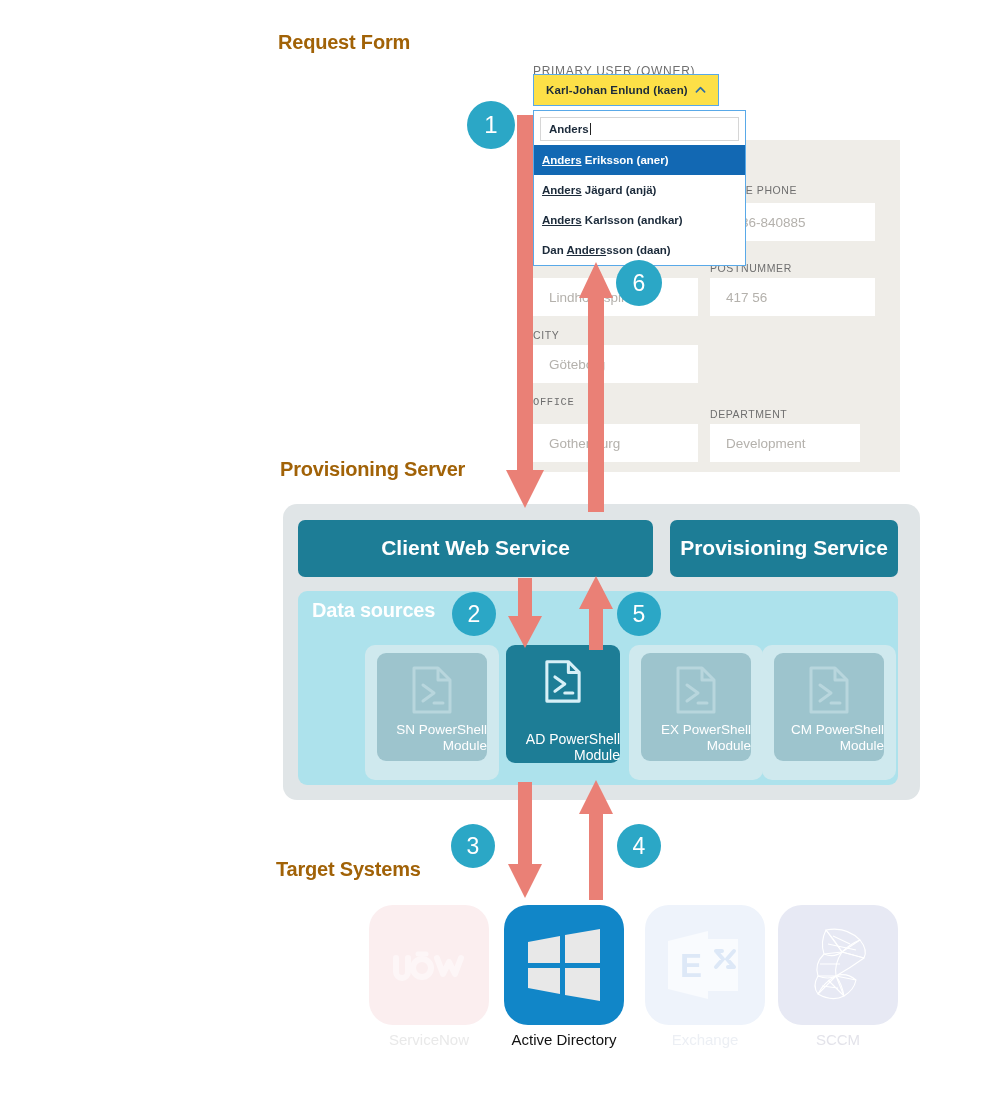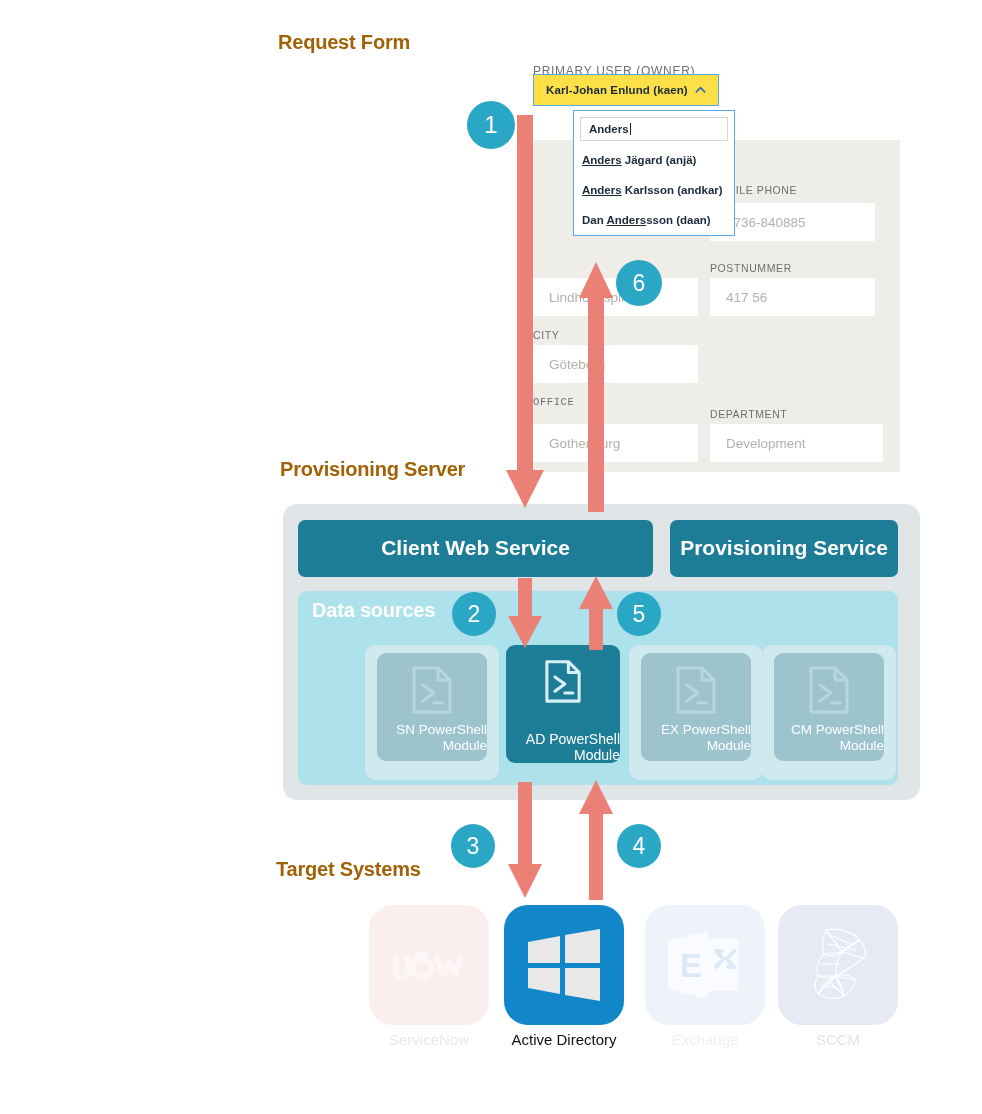--- a/index.html
+++ b/index.html
@@ -44,24 +44,23 @@
   }
   #combo-value{
     font-size:11.5px;font-weight:700;color:#1b2a3a;padding-left:12px;
     letter-spacing:.1px;white-space:nowrap;
   }
   #combo-caret{
     position:absolute;right:12px;top:50%;transform:translateY(-50%);
     width:11px;height:11px;
   }
   #combo-list{
-    position:absolute;left:533px;top:110px;width:162px;
+    position:absolute;left:533px;top:110px;width:213px;
     background:#ffffff;border:1.5px solid #59a9e8;box-sizing:border-box;
     padding:0;
-    margin-left:40px;
   }
   #combo-search{
     margin:6px 6px 4px 6px;height:24px;border:1px solid #d6d6d6;
     background:#fff;display:flex;align-items:center;box-sizing:border-box;
   }
   #combo-search span{
     font-size:11.5px;font-weight:700;color:#1b2a3a;padding-left:8px;
   }
   .caret-bar{
     display:inline-block;width:1px;height:12px;background:#222;
@@ -161,37 +160,40 @@
 <div class="field-box" style="left:533px;top:345px;width:165px;">
   <span>Göteborg</span>
 </div>
 
 <div class="field-label" style="left:533px;top:396px;font-family:Liberation Mono, monospace;">OFFICE</div>
 <div class="field-box" style="left:533px;top:424px;width:165px;">
   <span>Gothenburg</span>
 </div>
 
 <div class="field-label" style="left:710px;top:408px;">DEPARTMENT</div>
-<div class="field-box" style="left:710px;top:424px;width:173px;">
+<div class="field-box" style="left:710px;top:424px;width:150px;">
   <span>Development</span>
 </div>
 
 <div id="combo-label">PRIMARY USER (OWNER)</div>
 
 <div id="combo-closed">
   <span id="combo-value">Karl-Johan Enlund (kaen)</span>
   <svg id="combo-caret" viewBox="0 0 12 12">
     <path d="M1.5 8 L6 3.5 L10.5 8" fill="none" stroke="#2e6da4" stroke-width="1.8" stroke-linecap="round" stroke-linejoin="round"></path>
   </svg>
 </div>
 
 <div id="combo-list">
   <div id="combo-search">
     <span>Anders</span>
       <i class="caret-bar"></i>
+  </div>
+  <div class="combo-opt sel">
+    <span><u>Anders</u><span> Eriksson (aner)</span></span>
   </div>
   <div class="combo-opt">
     <span><u>Anders</u><span> Jägard (anjä)</span></span>
   </div>
   <div class="combo-opt">
     <span><u>Anders</u><span> Karlsson (andkar)</span></span>
   </div>
   <div class="combo-opt">
     <span><span>Dan </span><u>Anders</u><span>sson (daan)</span></span>
   </div>

